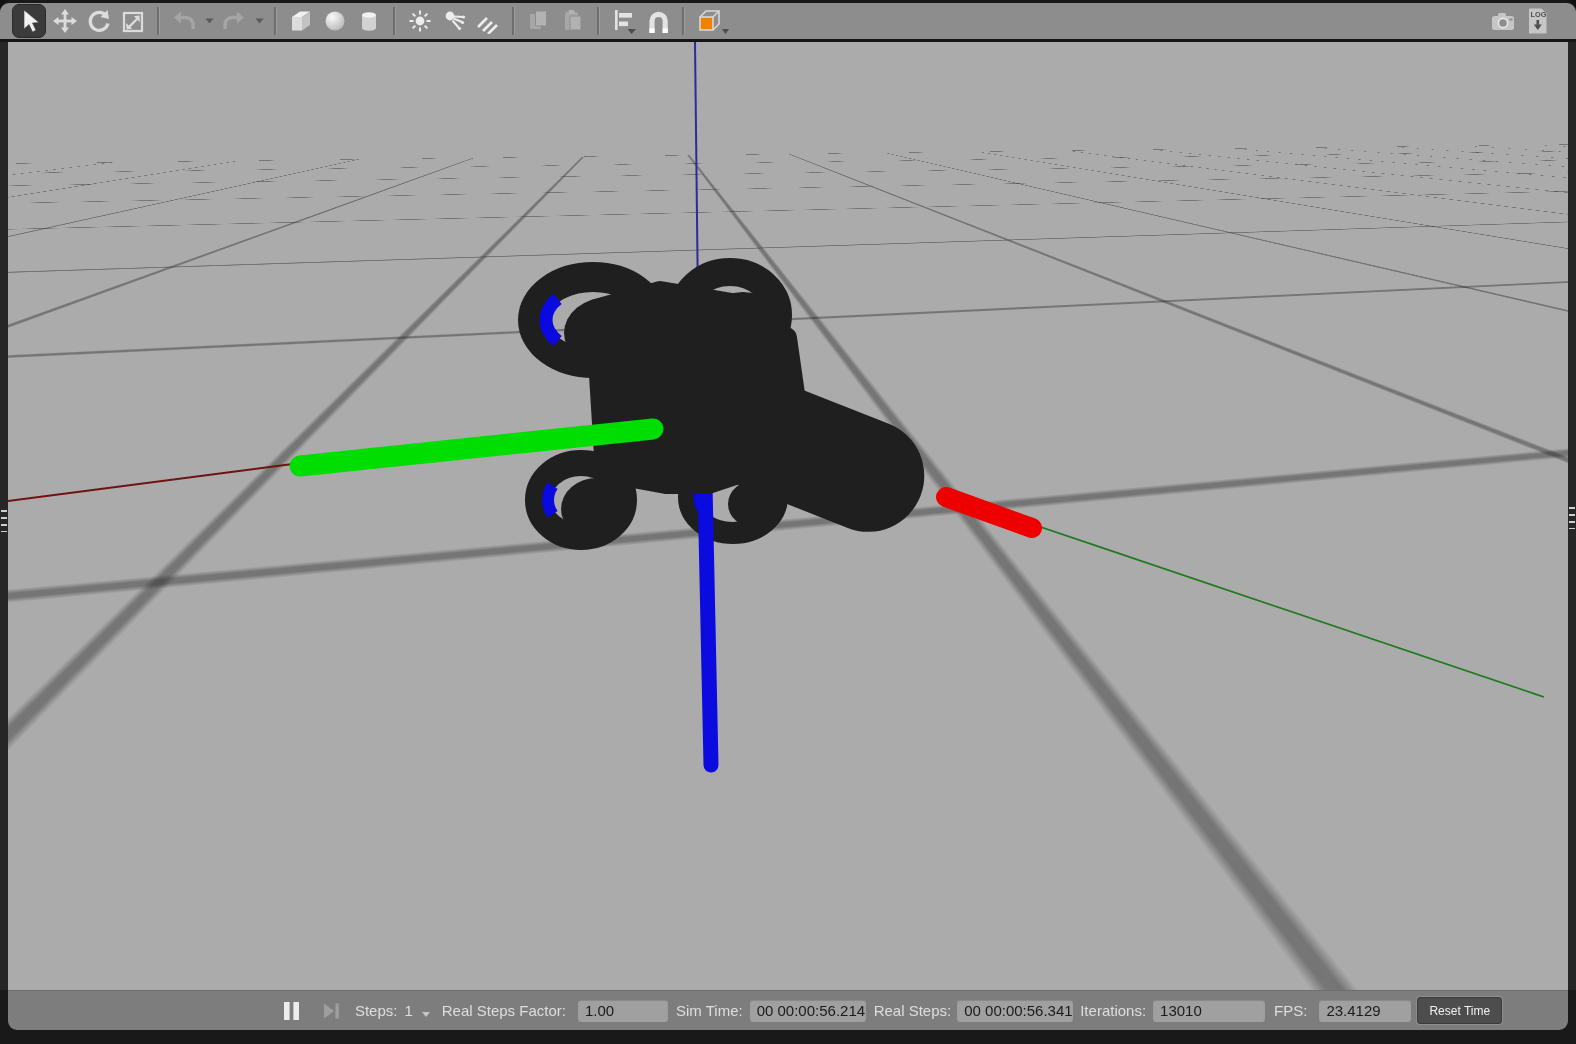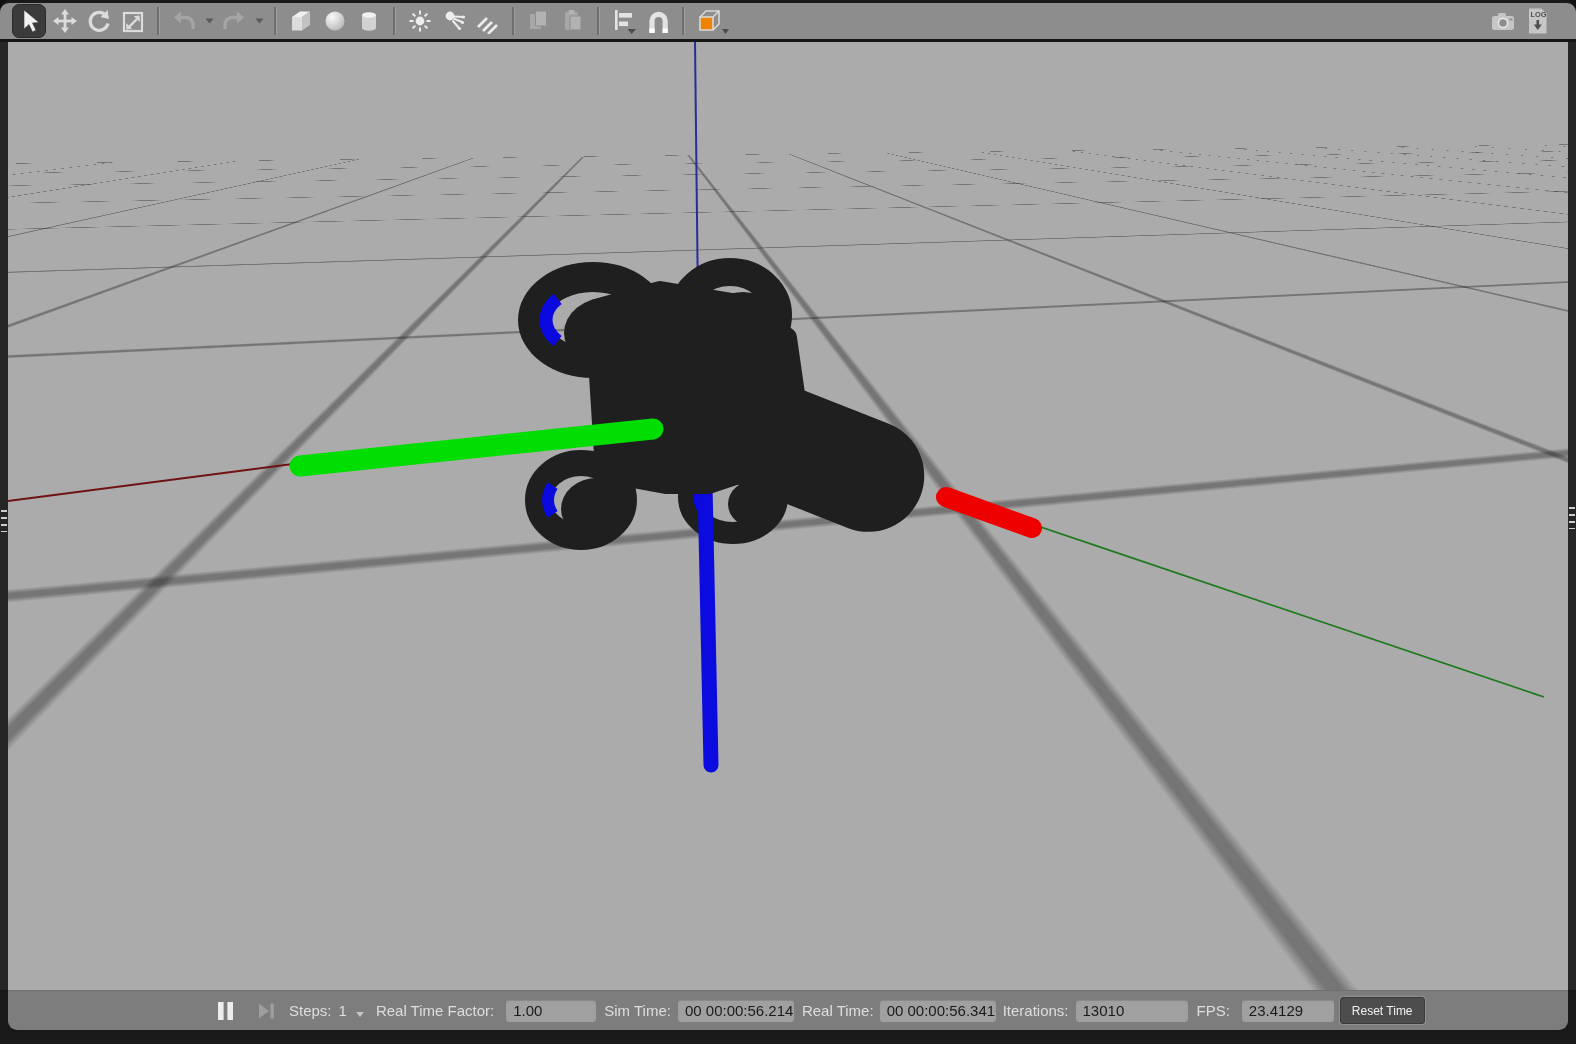--- a/index.html
+++ b/index.html
@@ -26,21 +26,21 @@
   .ground{position:absolute;left:50%;top:112px;width:4800px;height:800px;margin-left:-2400px;
           transform-origin:50% 0;
           transform:perspective(820px) rotateX(86deg) rotateZ(-10deg);
           background-image:
             repeating-linear-gradient(to bottom,rgba(30,30,30,0.38) 0 2px,transparent 2px 100px),
             repeating-linear-gradient(to right,rgba(30,30,30,0.38) 0 2px,transparent 2px 100px);}
   .scene-svg{position:absolute;left:0;top:0;}
   
   .statusbar{height:40px;margin:0 8px;background:#7d7d7d;border-radius:0 0 9px 9px;
              display:flex;align-items:center;padding-left:205px;box-sizing:border-box;
-             border-top:1px solid #6e6e6e;}
+             border-top:1px solid #6e6e6e;justify-content:center;}
   .bottom-strip{height:13px;background:#191919;}
   .sb-label{color:#dedede;font-size:15px;white-space:nowrap;}
   .field{background:#a0a0a0;border-radius:3px;color:#1b1b1b;font-size:15px;height:22px;line-height:22px;
          padding:0 7px;box-sizing:border-box;box-shadow:inset 0 1px 1px rgba(0,0,0,0.15);white-space:nowrap;overflow:hidden;}
   .f-rtf{width:90px;margin-left:12px;}
   .f-sim{width:116px;margin-left:7px;}
   .f-real{width:116px;margin-left:6px;}
   .f-iter{width:112px;margin-left:7px;}
   .f-fps{width:92px;margin-left:12px;}
   .sbtn{width:26px;height:26px;background:transparent;border:none;padding:0;display:flex;
@@ -340,27 +340,27 @@
     </button>
 
     <span class="sb-label" style="margin-left:10px">Steps:</span>
     <span class="sb-label" style="margin-left:7px">1</span>
     <span class="steps-wrap">
       <svg width="10" height="16" viewBox="0 0 10 16">
         <path d="M1 9 H9 L5 14 Z" fill="#c4c4c4"></path>
       </svg>
     </span>
 
-    <span class="sb-label gap-lab">Real Time Factor:</span>
+    <span class="sb-label gap-lab">Real Steps Factor:</span>
     <span class="field f-rtf">1.00</span>
 
     <span class="sb-label" style="margin-left:8px">Sim Time:</span>
     <span class="field f-sim">00 00:00:56.214</span>
 
-    <span class="sb-label" style="margin-left:8px">Real Time:</span>
+    <span class="sb-label" style="margin-left:8px">Real Steps:</span>
     <span class="field f-real">00 00:00:56.341</span>
 
     <span class="sb-label" style="margin-left:7px">Iterations:</span>
     <span class="field f-iter">13010</span>
 
     <span class="sb-label" style="margin-left:9px">FPS:</span>
     <span class="field f-fps">23.4129</span>
 
     <button class="reset">Reset Time</button>
   </div>

